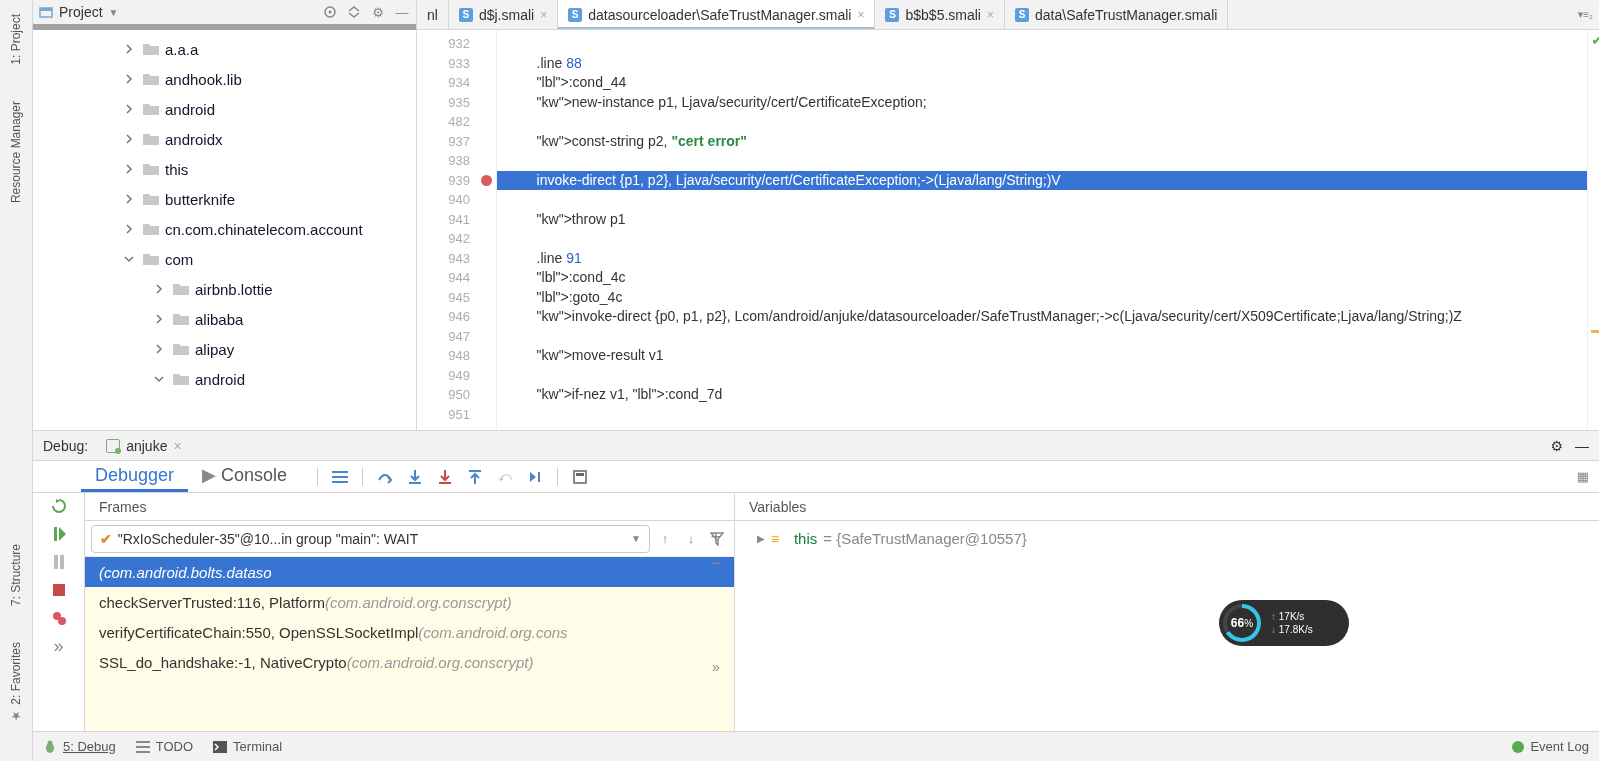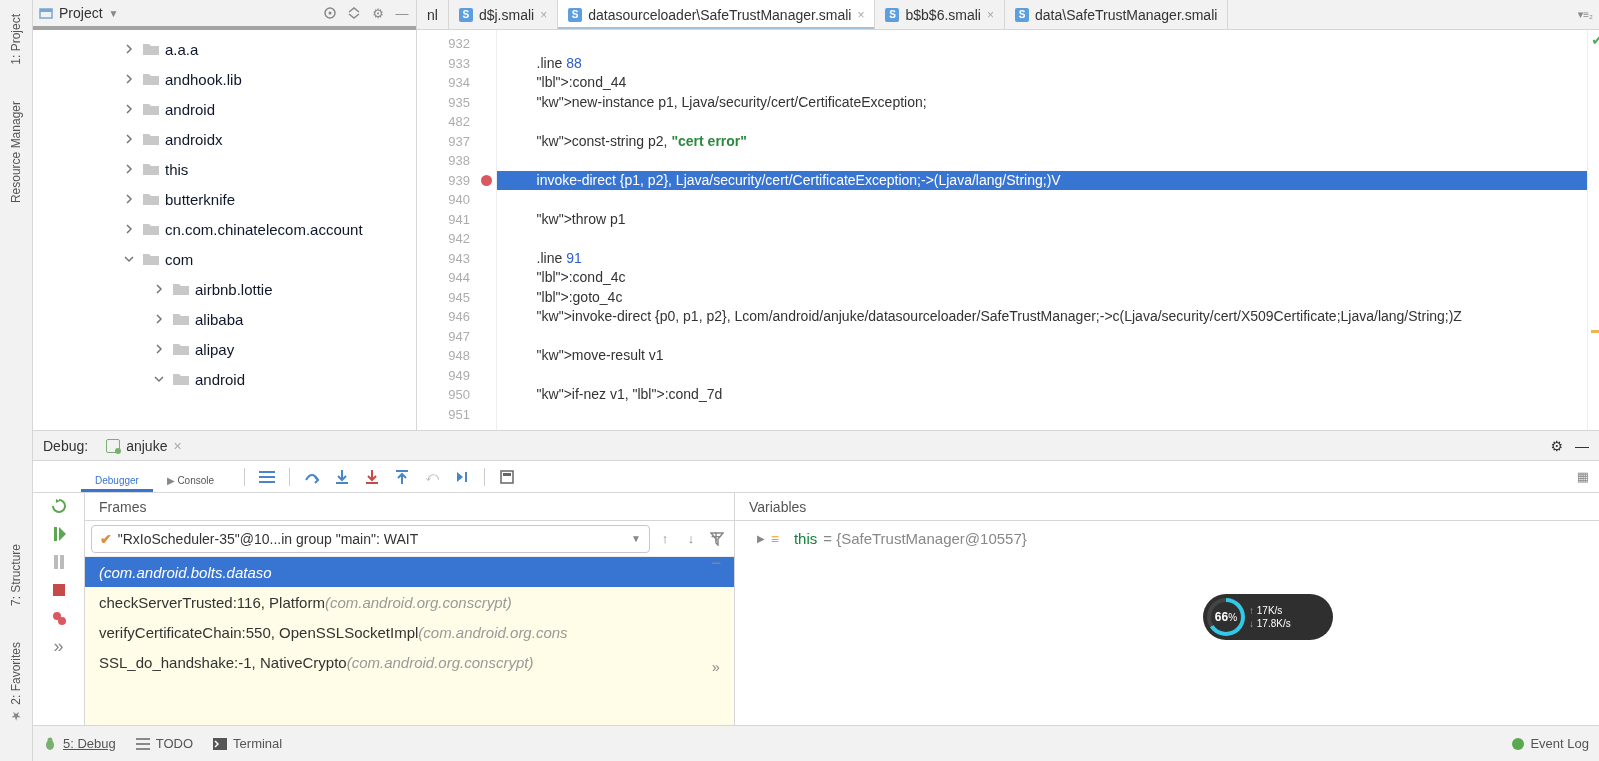--- a/index.html
+++ b/index.html
@@ -4,21 +4,21 @@
 <style>
   * { margin:0; padding:0; box-sizing:border-box; font-family:"Segoe UI",Arial,sans-serif; }
   body { width:1599px; height:761px; background:#fff; overflow:hidden; font-size:13px; color:#333; }
   .root { display:flex; width:100%; height:100%; }
   .left-rail { width:33px; background:#f2f2f2; border-right:1px solid #d6d6d6; display:flex; flex-direction:column; align-items:center; padding-top:6px; }
   .left-rail .rot { writing-mode:vertical-rl; transform:rotate(180deg); font-size:12px; color:#555; padding:8px 0; cursor:pointer; display:flex; align-items:center; gap:4px; }
   .left-rail .sep { flex:0 0 20px; }
   .main-col { flex:1; display:flex; flex-direction:column; min-width:0; }
   .top-split { display:flex; height:430px; min-height:0; }
   .project-panel { width:384px; border-right:1px solid #d6d6d6; display:flex; flex-direction:column; background:#fff; }
-  .panel-header { height:30px; background:#f2f2f2; border-bottom:4px solid #a3a3a3; display:flex; align-items:center; padding:0 6px; gap:8px; }
+  .panel-header { height:30px; background:#f2f2f2; border-bottom:6px solid #a3a3a3; display:flex; align-items:center; padding:0 6px; gap:8px; }
   .panel-header .title { display:flex; align-items:center; gap:6px; font-size:14px; color:#333; }
   .panel-header .spacer { flex:1; }
   .panel-header .hicon { width:16px; height:16px; color:#888; cursor:pointer; display:flex; align-items:center; justify-content:center; }
   .tree { flex:1; overflow:auto; padding-top:4px; }
   .tree-row { display:flex; align-items:center; height:30px; padding-left:0; cursor:pointer; font-size:15px; color:#0f172a; }
   .tree-row .arrow { width:12px; height:12px; margin-right:8px; display:flex; align-items:center; justify-content:center; color:#888; }
   .tree-row .folder { width:16px; height:14px; margin-right:6px; }
   .editor-area { flex:1; display:flex; flex-direction:column; min-width:0; }
   .tabbar { height:30px; background:#f2f2f2; border-bottom:1px solid #d6d6d6; display:flex; align-items:stretch; overflow:hidden; }
   .tab { display:flex; align-items:center; gap:6px; padding:0 10px; border-right:1px solid #d6d6d6; font-size:14px; color:#333; cursor:pointer; position:relative; }
@@ -41,21 +41,21 @@
   .editor-right .mark { position:absolute; right:0; width:8px; height:3px; background:#f0b64e; }
   .debug-panel { flex:1; border-top:1px solid #d6d6d6; display:flex; flex-direction:column; min-height:0; }
   .debug-header { height:30px; background:#f2f2f2; border-bottom:1px solid #d6d6d6; display:flex; align-items:center; padding:0 10px; gap:12px; font-size:14px; }
   .debug-header .dtab { display:flex; align-items:center; gap:6px; padding:2px 6px; cursor:pointer; }
   .debug-header .dtab .dicon { width:14px; height:14px; border:1px solid #7ab06f; border-radius:2px; position:relative; }
   .debug-header .dtab .dicon::after { content:""; position:absolute; right:-2px; bottom:-2px; width:6px; height:6px; border-radius:50%; background:#7ab06f; }
   .debug-header .close-x { color:#aaa; cursor:pointer; }
   .debug-header .spacer { flex:1; }
   .debug-toolbar { height:32px; border-bottom:1px solid #d6d6d6; display:flex; align-items:center; padding:0 0 0 48px; gap:0; }
   .dtb-tabs { display:flex; height:100%; align-items:flex-end; }
-  .dtb-tab { padding:6px 14px; font-size:10px; color:#555; cursor:pointer; position:relative; }
+  .dtb-tab { padding:6px 14px; font-size:18px; color:#555; cursor:pointer; position:relative; }
   .dtb-tab.active { color:#3874d1; }
   .dtb-tab.active::after { content:""; position:absolute; left:0; right:0; bottom:0; height:3px; background:#3874d1; }
   .dtb-icons { display:flex; gap:14px; padding-left:16px; align-items:center; }
   .dtb-icons .ic { width:16px; height:16px; cursor:pointer; display:flex; align-items:center; justify-content:center; color:#4a86c7; }
   .dtb-icons .sep-v { width:1px; height:18px; background:#ccc; }
   .debug-body { flex:1; display:flex; min-height:0; position:relative; }
   .debug-side { width:52px; background:#fff; border-right:1px solid #d6d6d6; display:flex; flex-direction:column; align-items:center; padding-top:4px; gap:10px; }
   .debug-side .sbtn { width:18px; height:18px; cursor:pointer; display:flex; align-items:center; justify-content:center; }
   .frames-pane { width:650px; border-right:1px solid #d6d6d6; display:flex; flex-direction:column; }
   .pane-title { height:28px; border-bottom:1px solid #d6d6d6; display:flex; align-items:center; padding:0 14px; font-size:14px; color:#555; }
@@ -71,28 +71,28 @@
   .frame-row.sel .m, .frame-row.sel .c { color:#fff; }
   .vars-pane { flex:1; display:flex; flex-direction:column; }
   .vars-body { flex:1; padding:8px 12px; position:relative; }
   .vars-ctrl { display:flex; flex-direction:column; gap:8px; position:absolute; left:-28px; top:6px; }
   .vars-ctrl div { width:18px; height:18px; color:#888; font-size:18px; text-align:center; cursor:pointer; }
   .var-row { display:flex; align-items:center; gap:6px; font-size:15px; padding:1px 0 0 10px; }
   .var-row .tri { color:#888; font-size:10px; }
   .var-row .vicon { color:#f0a020; font-size:14px; }
   .var-row .vn { color:#15803d;margin-left:9px; }
   .var-row .vv { color:#888; }
-  .float-gauge { position:absolute; right:266px; bottom:85px; width:130px; height:46px; background:#2f2f2f; border-radius:24px; display:flex; align-items:center; padding:4px 10px 4px 4px; gap:4px; color:#fff; font-size:11px; }
+  .float-gauge { position:absolute; right:250px; bottom:85px; width:130px; height:46px; background:#2f2f2f; border-radius:24px; display:flex; align-items:center; padding:4px 10px 4px 4px; gap:10px; color:#fff; font-size:11px; }
   .float-gauge .ring { width:38px; height:38px; border-radius:50%; background:conic-gradient(#32c8e8 0 66%, #444 66% 100%); display:flex; align-items:center; justify-content:center; position:relative; }
   .float-gauge .ring::after { content:""; position:absolute; inset:4px; background:#2f2f2f; border-radius:50%; }
   .float-gauge .ring span { position:relative; z-index:1; font-size:12px; }
   .float-gauge .stats { display:flex; flex-direction:column; gap:2px; font-size:10px; }
   .float-gauge .up { color:#62c884; }
   .float-gauge .dn { color:#62c884; }
-  .statusbar { height:36px; background:#f2f2f2; border-top:1px solid #d6d6d6; display:flex; align-items:center; padding:0 10px; gap:20px; font-size:13px; color:#555; }
+  .statusbar { height:30px; background:#f2f2f2; border-top:1px solid #d6d6d6; display:flex; align-items:center; padding:0 10px; gap:20px; font-size:13px; color:#555; }
   .statusbar .sb-item { display:flex; align-items:center; gap:6px; cursor:pointer; }
   .statusbar .spacer { flex:1; }
   .statusbar .eventlog { color:#555; }
   .statusbar .evicon { width:12px; height:12px; border-radius:50%; background:#5aa84f; display:inline-block; }
   .frame-dd .dd-arrow { margin-left:auto; color:#888; font-size:10px; }
   svg { display:block; }
 </style>
 </head>
 <body>
 
@@ -315,21 +315,21 @@
               <span>d$j.smali</span>
               <span class="close">×</span>
             </div>
             <div class="tab active">
               <span class="s-badge">S</span>
               <span>datasourceloader\SafeTrustManager.smali</span>
               <span class="close">×</span>
             </div>
             <div class="tab">
               <span class="s-badge">S</span>
-              <span>b$b$6.smali</span>
+              <span>b$b$5.smali</span>
               <span class="close">×</span>
             </div>
             <div class="tab">
               <span class="s-badge">S</span>
               <span>data\SafeTrustManager.smali</span>
             </div>
             <div class="more">
               <span>▾</span>
               <span style="font-size:10px">≡₂</span>
             </div>

